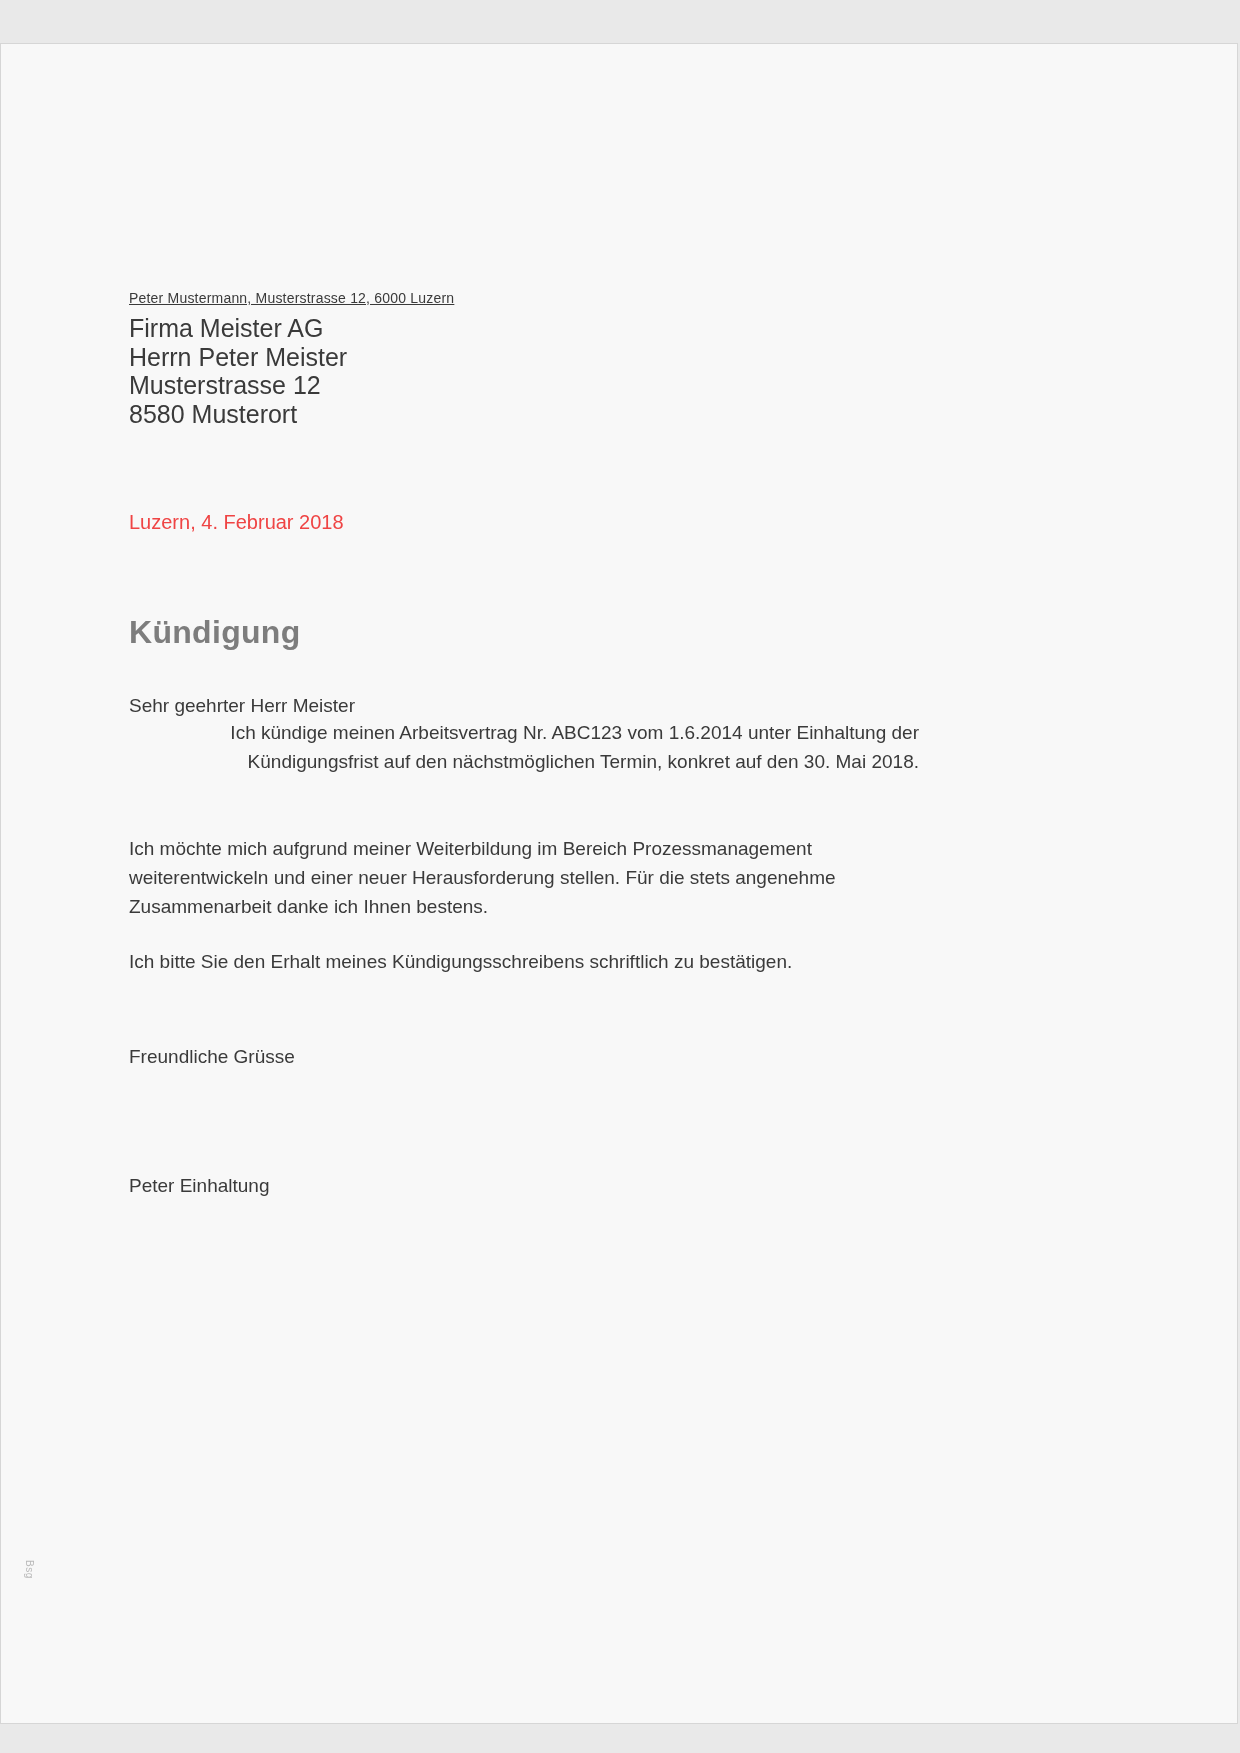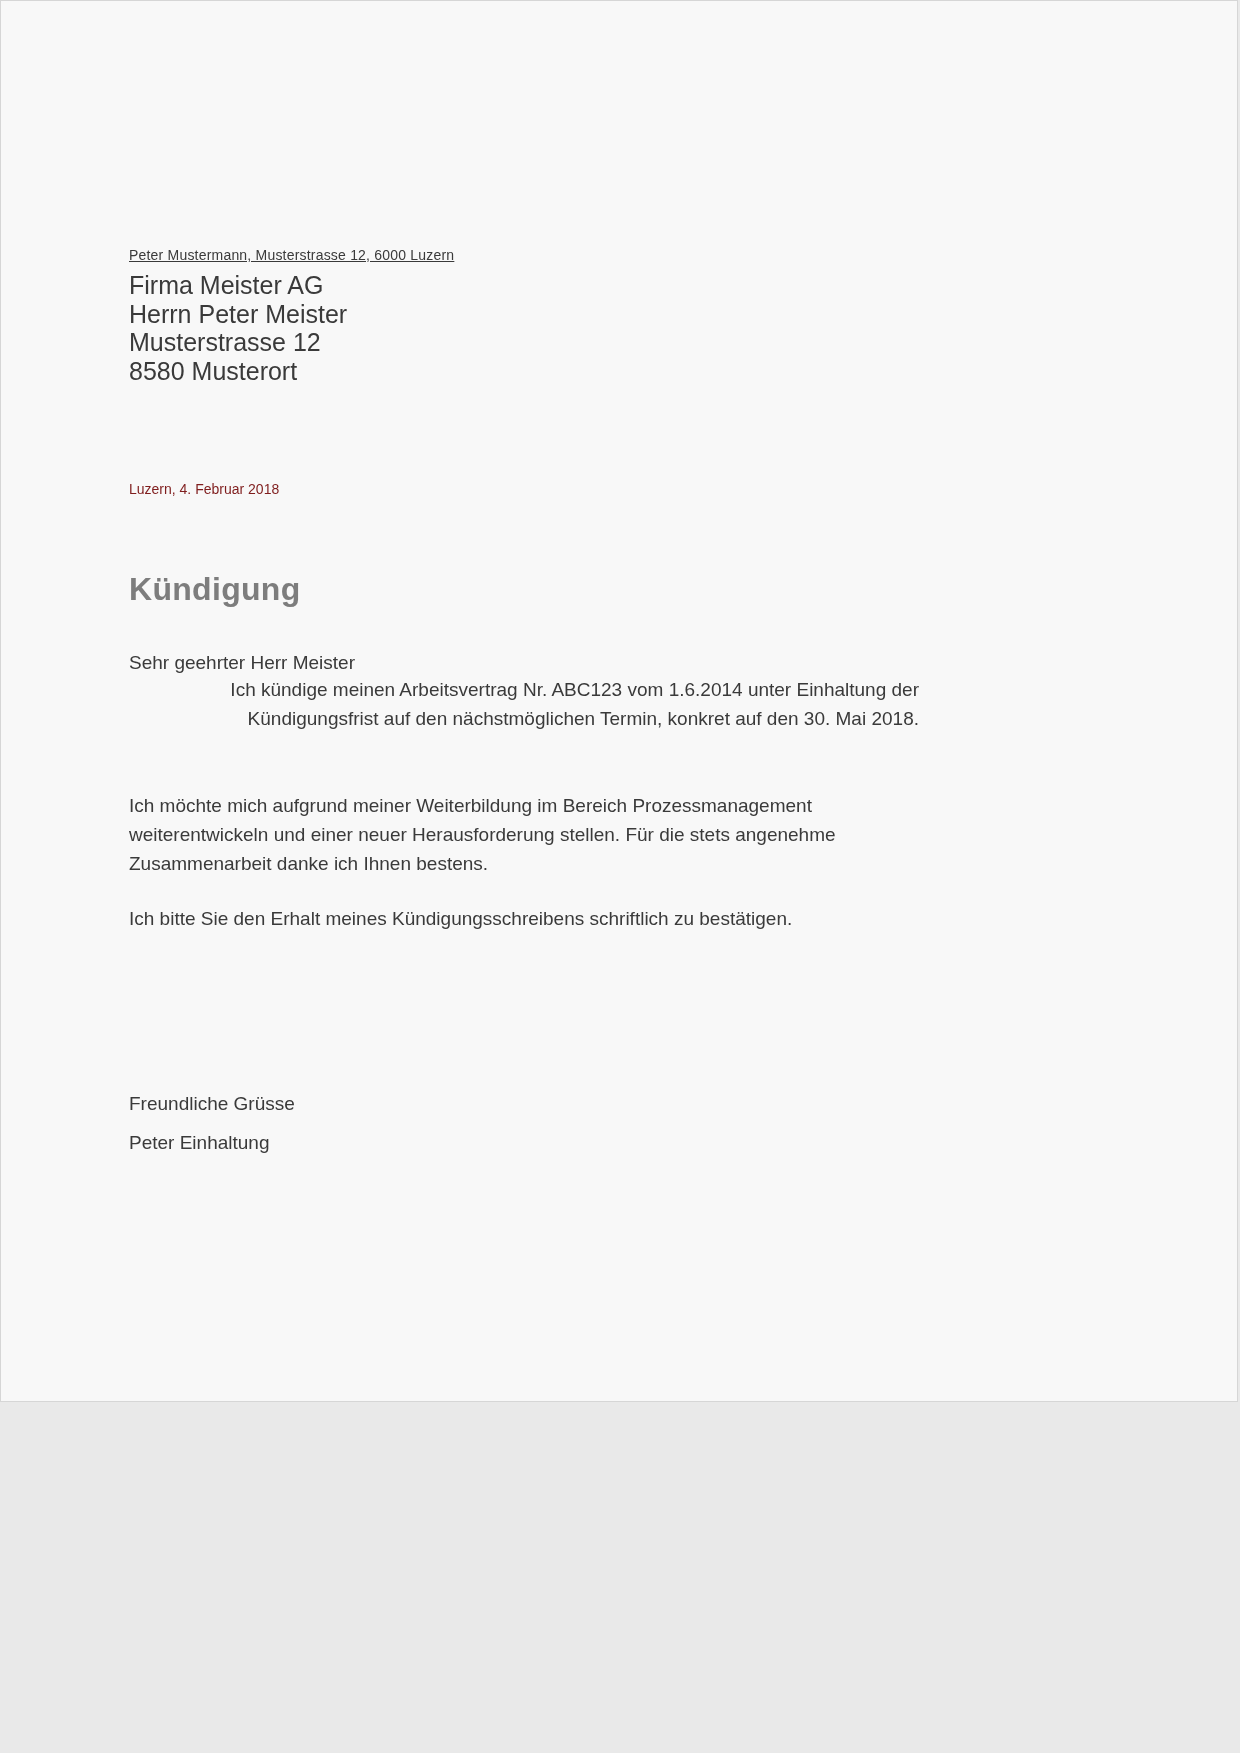--- a/index.html
+++ b/index.html
@@ -4,26 +4,27 @@
 <style>
   html, body {
     margin: 0;
     padding: 0;
     background: #e9e9e9;
     font-family: "Liberation Sans", "DejaVu Sans", sans-serif;
   }
   .page {
     position: relative;
     width: 1238px;
-    height: 1402px;
+    height: 1681px;
     background: #f8f8f8;
     border: 1px solid #d6d6d6;
     box-sizing: border-box;
     color: #3f3f3f;
     overflow: hidden;
+    margin-top: 43px;
   }
   .content {
     position: absolute;
     left: 128px;
     top: 0;
     width: 800px;
   }
   .sender-line {
     position: absolute;
     top: 246px;
@@ -36,24 +37,24 @@
   .recipient {
     position: absolute;
     top: 270px;
     left: 0;
     font-size: 25px;
     line-height: 28.5px;
     color: #3a3a3a;
   }
   .date-line {
     position: absolute;
-    top: 480px;
+    top: 467px;
     left: 0;
-    font-size: 14px;
-    color: #7f1d1d;
+    font-size: 20px;
+    color: #ef4444;
   }
   .subject {
     position: absolute;
     top: 570px;
     left: 0;
     font-size: 32px;
     font-weight: bold;
     color: #7d7d7d;
     letter-spacing: 0.3px;
   }
@@ -70,21 +71,21 @@
     width: 790px;
     font-size: 19px;
     line-height: 29px;
     color: #3a3a3a;
   }
   .para-1 { top: 674px; text-align: right; }
   .para-2 { top: 790px; }
   .para-3 { top: 903px; }
   .closing {
     position: absolute;
-    top: 1092px;
+    top: 1002px;
     left: 0;
     font-size: 19px;
     color: #3a3a3a;
   }
   .signature {
     position: absolute;
     top: 1131px;
     left: 0;
     font-size: 19px;
     color: #3a3a3a;

